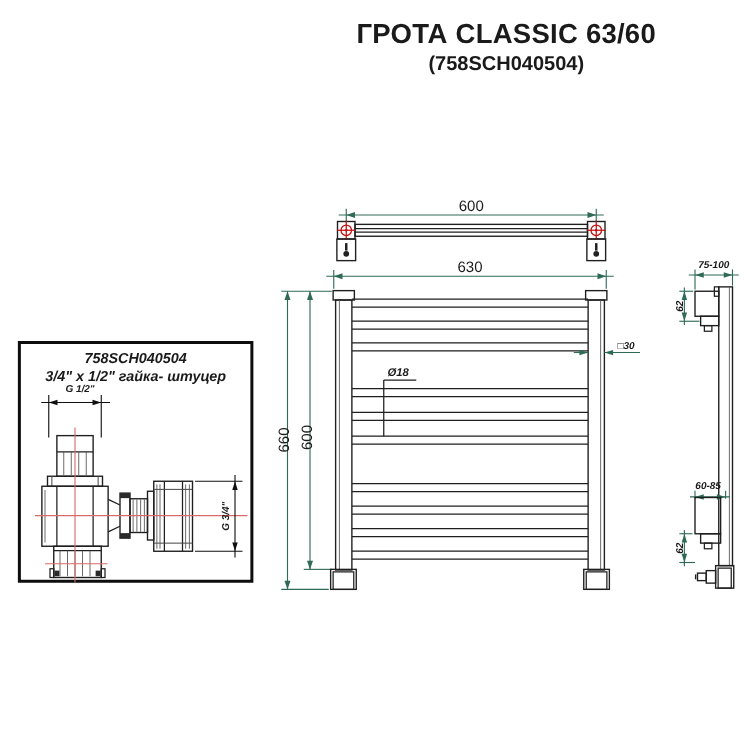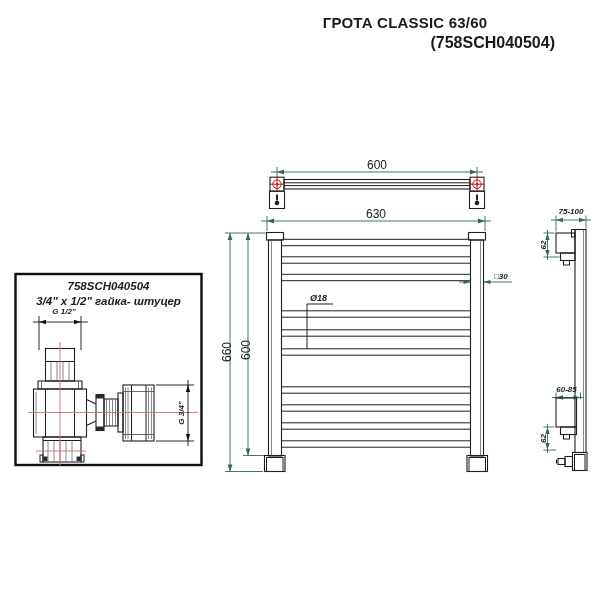--- a/index.html
+++ b/index.html
@@ -10,22 +10,22 @@
     --txt:#1a1a1a;
   }
   html,body{margin:0;padding:0;}
   body{
     width:600px;height:600px;background:#ffffff;position:relative;
     font-family:"Liberation Sans",sans-serif;overflow:hidden;
   }
   .title-block{
     position:absolute;left:255px;top:14px;width:300px;text-align:center;color:var(--txt);
   }
-  .title-line1{font-size:15px;font-weight:bold;letter-spacing:.2px;text-align:center;}
-  .title-line2{font-size:16px;font-weight:bold;margin-top:3px;text-align:right;}
+  .title-line1{font-size:22px;font-weight:bold;letter-spacing:.2px;text-align:center;}
+  .title-line2{font-size:16px;font-weight:bold;margin-top:3px;}
   svg{position:absolute;left:0;top:0;}
   .ln{stroke:var(--line);stroke-width:1.1;fill:none;}
   .lnth{stroke:var(--line);stroke-width:1;fill:none;}
   .lnk{stroke:#555;stroke-width:.7;fill:none;}
   .lnm{stroke:#444;stroke-width:.8;fill:none;}
   .dim{stroke:var(--dim);stroke-width:.9;fill:none;}
   .dimf{fill:var(--dim);stroke:none;}
   .blk{stroke:#111;stroke-width:.9;fill:none;}
   .blkf{fill:#111;stroke:none;}
   .red{stroke:var(--red-bracket);stroke-width:1;fill:none;}

